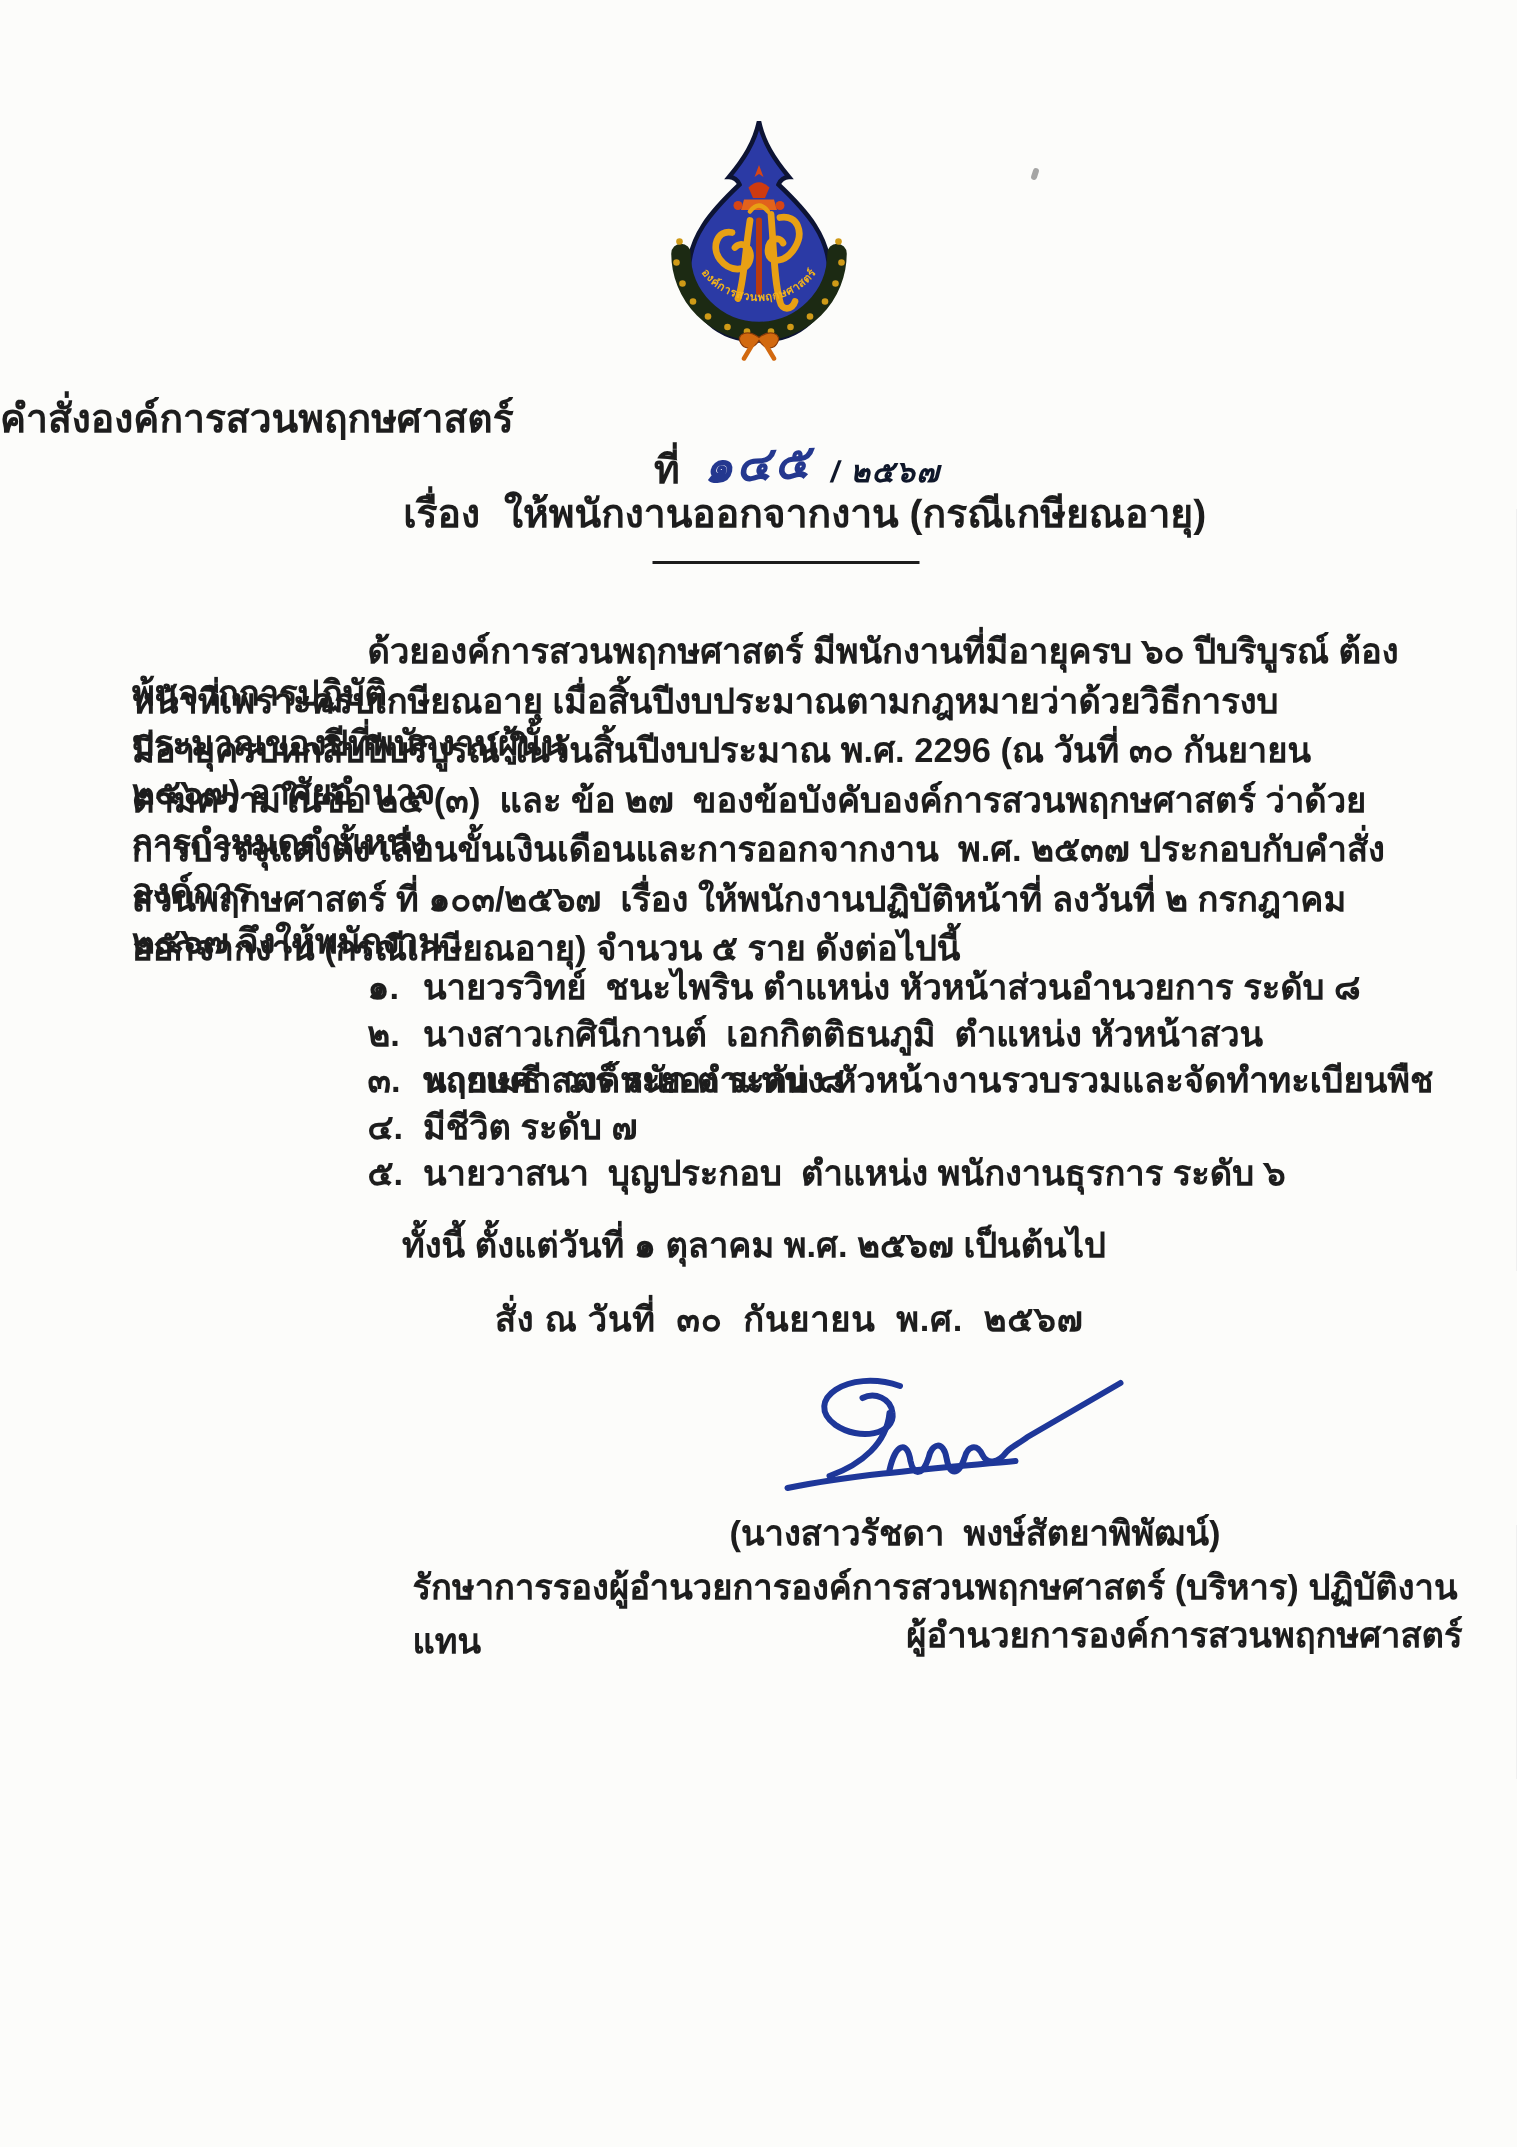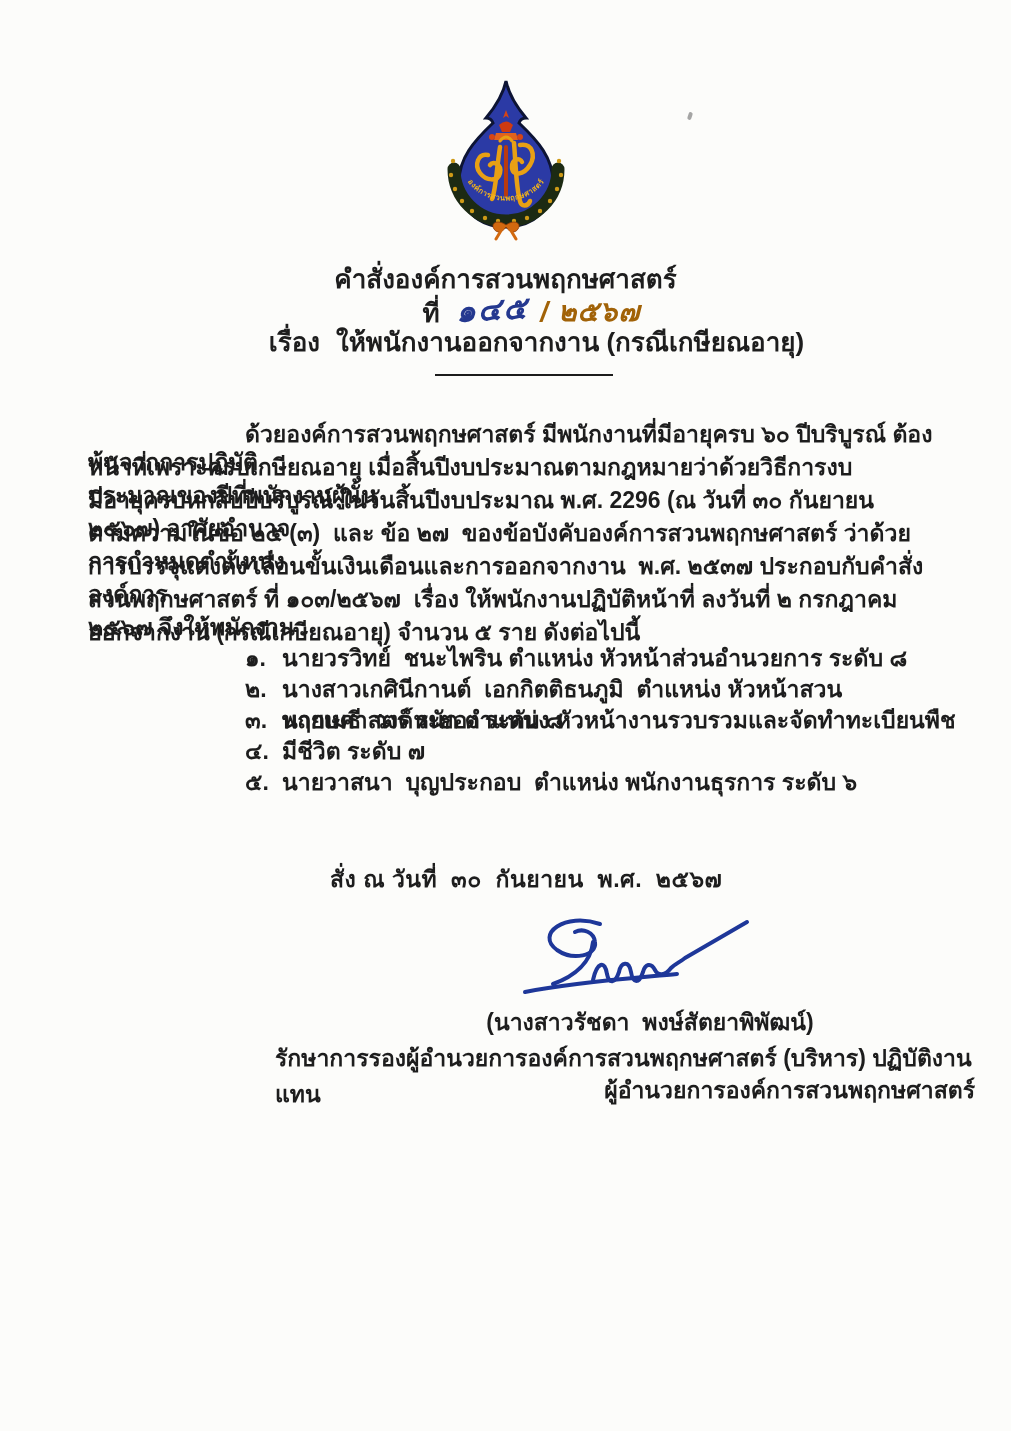--- a/index.html
+++ b/index.html
@@ -10,24 +10,24 @@
     font-family:"Liberation Sans","DejaVu Sans",sans-serif;
     color:#1d1d1d;
     overflow:hidden;
     margin:0 auto;
   }
   .t{white-space:pre-wrap;}
   
   .seal{position:absolute;left:436px;top:76px;width:140px;height:170px;}
   .speck{position:absolute;left:688px;top:112px;width:4px;height:8px;background:#8f8f8f;border-radius:2px;transform:rotate(18deg);opacity:.8;}
   
-  .title1{position:absolute;top:258px;left:0;width:1011px;text-align:center;font-size:26px;font-weight:700;}
+  .title1{position:absolute;top:258px;left:0;width:1011px;text-align:left;font-size:26px;font-weight:700;}
   .title2{position:absolute;top:286px;left:0;width:1011px;text-align:center;font-size:26px;font-weight:700;padding-left:52px;box-sizing:border-box;}
   .hw-num{display:inline-block;color:#24388f;font-size:31px;font-weight:700;font-style:italic;transform:rotate(-3deg) translateY(-2px);margin:0 12px 0 16px;letter-spacing:2px;}
-  .hw-year{display:inline-block;color:#a16207;font-size:28px;font-weight:700;font-style:italic;transform:translateY(-1px);letter-spacing:1px;}
+  .hw-year{display:inline-block;color:#0f172a;font-size:20px;font-weight:700;font-style:italic;transform:translateY(-1px);letter-spacing:1px;}
   .title3{position:absolute;top:321px;left:0;width:1011px;text-align:center;font-size:26px;font-weight:700;padding-left:31px;}
   .title3 .gap{display:inline-block;width:16px;}
   .divider{position:absolute;left:435px;top:374px;width:178px;height:2px;background:#1c1c1c;}
   
   .bodyblock{position:absolute;left:88px;top:420px;width:848px;font-size:23px;font-weight:700;}
   .bodyblock .bl{height:33px;line-height:28px;}
   .bodyblock .bl.first{text-indent:157px;}
   
   .list{position:absolute;left:245px;top:643px;width:720px;font-size:23px;font-weight:700;}
   .item{display:flex;height:31px;line-height:31px;}
@@ -137,20 +137,21 @@
     </div>
     <div class="item">
       <span class="num">๔.</span>
     </div>
     <div class="item">
       <span class="num">๕.</span>
       <span class="t">นายวาสนา  บุญประกอบ  ตำแหน่ง พนักงานธุรการ ระดับ ๖</span>
     </div>
   </div>
 
+  <div class="effective t">ทั้งนี้ ตั้งแต่วันที่ ๑ ตุลาคม พ.ศ. ๒๕๖๗ เป็นต้นไป</div>
   <div class="orderdate t">สั่ง ณ วันที่  ๓๐  กันยายน  พ.ศ.  ๒๕๖๗</div>
 
   <svg class="sig" viewBox="0 0 255 88" xmlns="http://www.w3.org/2000/svg">
     <g fill="none" stroke="#1e3799" stroke-width="4" stroke-linecap="round" stroke-linejoin="round">
       <path d="M95,12 C60,0 30,22 52,38 C68,49 92,44 90,30 C89,20 78,16 70,20"></path>
       <path d="M88,30 C86,50 70,64 48,72"></path>
       <path d="M20,80 C70,70 130,66 172,62"></path>
       <path d="M88,68 C92,50 100,48 102,62 C104,72 110,72 114,60 C116,50 124,48 126,60 C128,72 134,72 138,60 C140,52 146,50 150,58 C153,64 160,64 166,56 C170,52 175,50 180,46 L242,10"></path>
     </g>
   </svg>

